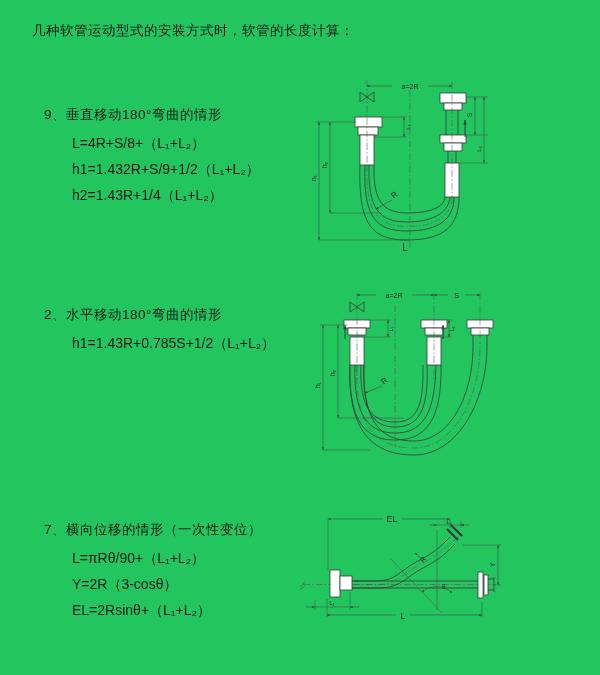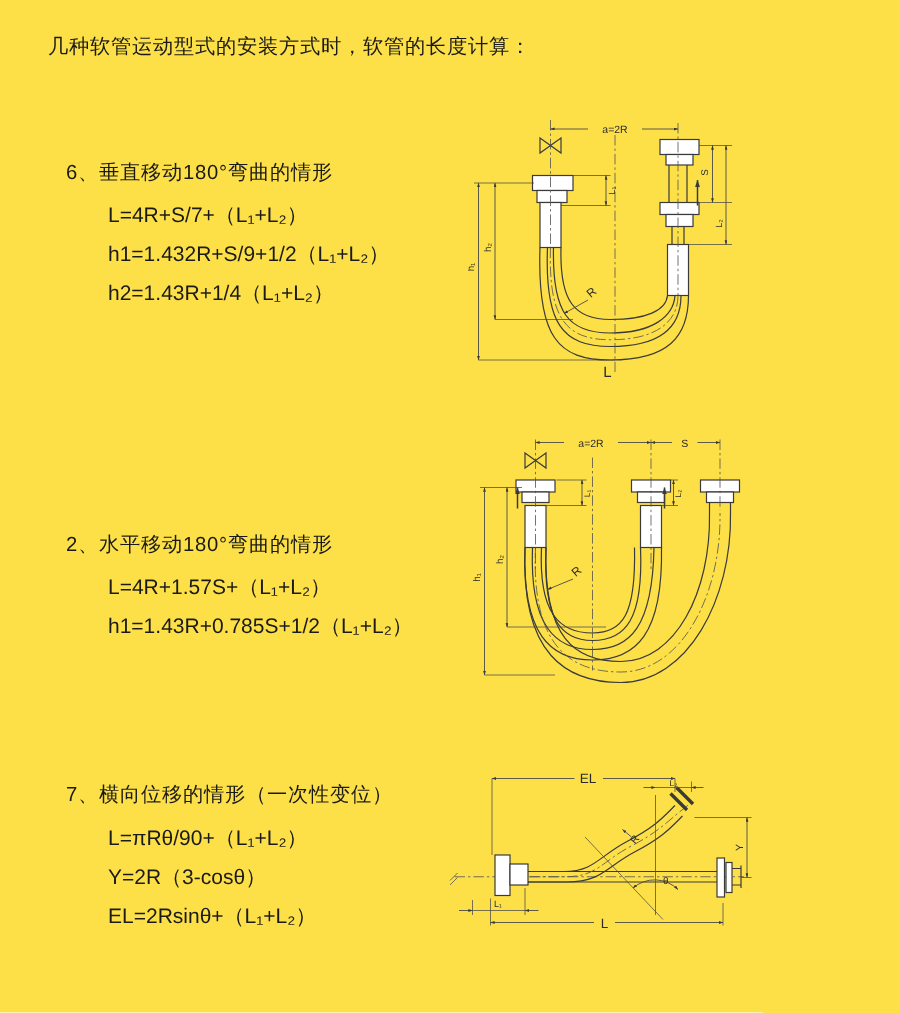--- a/index.html
+++ b/index.html
@@ -1,20 +1,20 @@
 <!DOCTYPE html>
 <html><head>
 <meta charset="utf-8">
 <style>
   html,body{margin:0;padding:0;background:#fff;}
-  .page{position:relative;width:600px;height:675px;background:#fde047;overflow:hidden;
+  .page{position:relative;width:600px;height:675px;background:#22c55e;overflow:hidden;
         font-family:"Liberation Sans","DejaVu Sans",sans-serif;color:#1a1a1a;}
   .title{position:absolute;left:32px;top:22px;font-size:13.5px;letter-spacing:.5px;}
   .section{position:absolute;left:44px;}
-  .sec1{top:106px;} .sec2{top:306px;margin-top:48px;} .sec3{top:521px;}
+  .sec1{top:106px;} .sec2{top:306px;} .sec3{top:521px;}
   .heading{font-size:13.5px;letter-spacing:.5px;margin:0 0 6px 0;}
   .formula{font-size:14px;line-height:26px;padding-left:28px;white-space:nowrap;}
   svg{position:absolute;}
   #svg-d1{left:312px;top:70px;}
   #svg-d2{left:312px;top:285px;}
   #svg-d3{left:298px;top:512px;}
   svg text{font-family:"Liberation Sans","DejaVu Sans",sans-serif;fill:#2b2b2b;}
   .ln{stroke:#3a3a3a;stroke-width:.8;fill:none;}
   .thin{stroke:#4a4a4a;stroke-width:.5;fill:none;}
   .cl{stroke:#555;stroke-width:.55;fill:none;stroke-dasharray:7 2 1.6 2;}
@@ -22,29 +22,28 @@
   .dim{stroke:#4a4a4a;stroke-width:.6;fill:none;}
 </style>
 </head>
 <body>
 
 <div class="page">
 
   <div class="title">几种软管运动型式的安装方式时，软管的长度计算：</div>
 
   <div class="section sec1">
-    <div class="heading">6、垂直移动180°弯曲的情形</div>
-    <div class="formula">L=4R+S/7+（L₁+L₂）</div>
+    <div class="heading">9、垂直移动180°弯曲的情形</div>
+    <div class="formula">L=4R+S/8+（L₁+L₂）</div>
     <div class="formula">h1=1.432R+S/9+1/2（L₁+L₂）</div>
     <div class="formula">h2=1.43R+1/4（L₁+L₂）</div>
   </div>
 
   <div class="section sec2">
     <div class="heading">2、水平移动180°弯曲的情形</div>
-    <div class="formula">L=4R+1.57S+（L₁+L₂）</div>
     <div class="formula">h1=1.43R+0.785S+1/2（L₁+L₂）</div>
   </div>
 
   <div class="section sec3">
     <div class="heading">7、横向位移的情形（一次性变位）</div>
     <div class="formula">L=πRθ/90+（L₁+L₂）</div>
     <div class="formula">Y=2R（3-cosθ）</div>
     <div class="formula">EL=2Rsinθ+（L₁+L₂）</div>
   </div>
 

